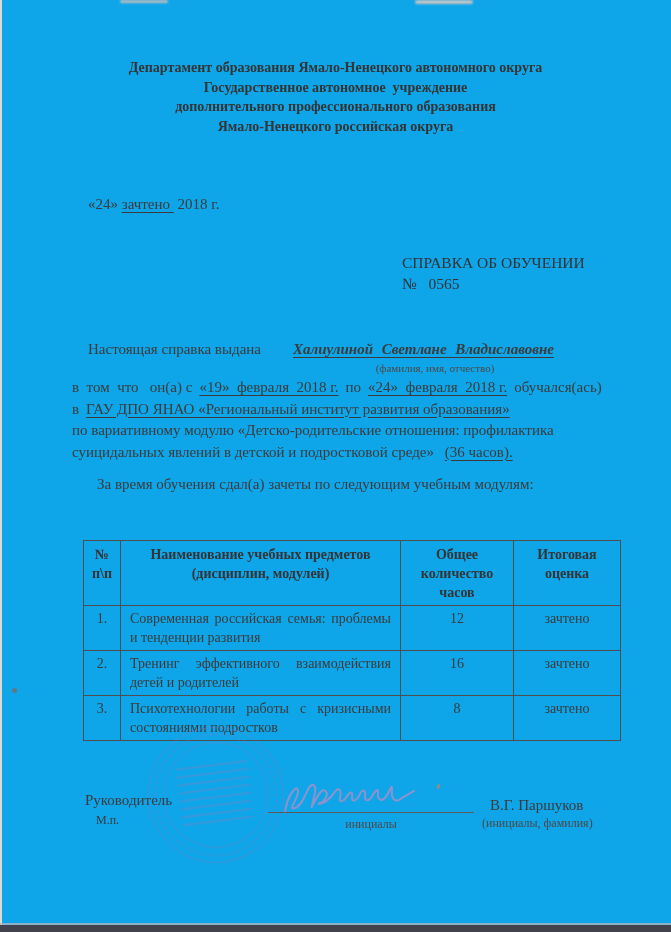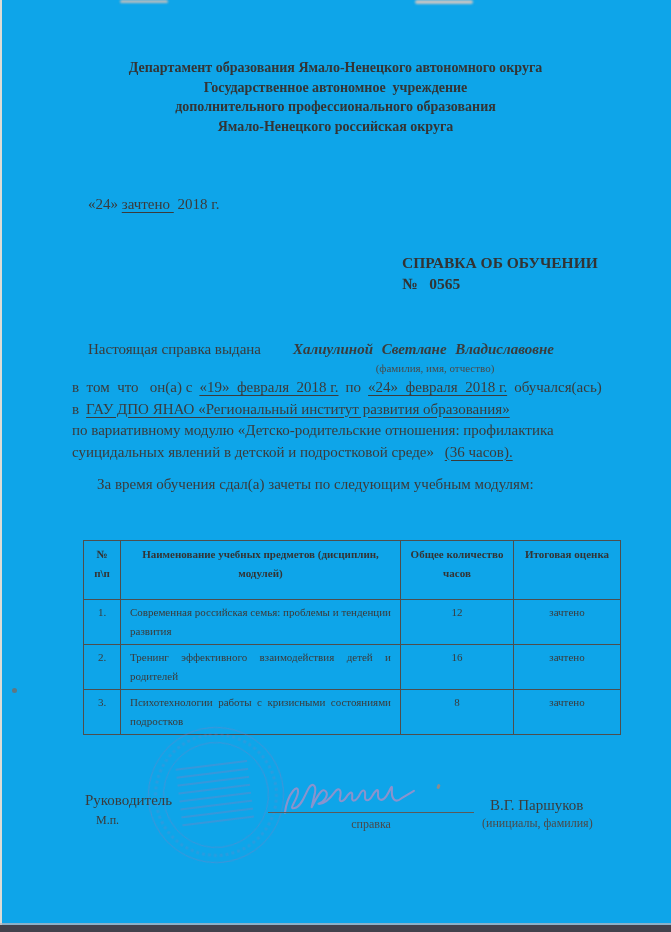--- a/index.html
+++ b/index.html
@@ -15,40 +15,40 @@
   
   .header{top:58px; left:40px; width:591px; text-align:center;
           font-weight:bold; font-size:14px; line-height:19.5px; color:#343434;}
   .hdr-main{font-size:15px; letter-spacing:.2px;}
 
   
   .date-line{top:196px; left:88px; font-size:15px;}
   .u{ text-decoration:underline; text-underline-offset:3px; }
 
   
-  .title-block{top:252px; left:402px; font-weight:bold; font-size:15.5px;
+  .title-block{top:252px; left:402px; font-weight:normal; font-size:15.5px;
                line-height:21px; color:#333;}
 
   
   .recipient-line{top:341px; left:88px; font-size:15px; width:560px;}
   .recipient-name{font-weight:bold; font-style:italic; word-spacing:5px;
-                  margin-left:32px; text-underline-offset:3px;}
+                  margin-left:32px; text-decoration:underline; text-underline-offset:3px;}
   .name-caption{top:362px; left:300px; width:270px; text-align:center;
                 font-size:11px; color:#4a4a4a;}
 
   
   .body-block{top:377px; left:72px; width:560px; font-size:15px; line-height:21.5px;}
   .body-line span{display:inline;}
   .gap-r{margin-right:7px;}
   .body-indent{top:476px; left:97px; font-size:15px;}
 
   
   .cert-table{top:540px; left:83px;}
   table{border-collapse:collapse; table-layout:fixed; width:537px;
-        font-size:11px; color:#3b3b3b;}
+        font-size:14px; color:#3b3b3b;}
   col.c0{width:37px;} col.c1{width:280px;} col.c2{width:113px;} col.c3{width:107px;}
   th,td{border:1.2px solid #4e4e4e; vertical-align:top; padding:3px 6px; overflow:hidden;}
   th{font-weight:bold; text-align:center; height:51px; line-height:19px; padding-top:4px; color:#343434;}
   td{height:32px; line-height:19px;}
   td.cell-num{text-align:center;}
   td.cell-subject{text-align:justify; text-align-last:left; padding-left:9px; padding-right:9px;}
   td.cell-hours, td.cell-grade{text-align:center;}
 
   
   .leader-label{top:792px; left:85px; font-size:15px;}
@@ -173,19 +173,19 @@
              C47,32 53,25 57,20 C61,15 64,18 62,25 C60,31 64,31 68,26
              C72,21 75,19 74,26 C73,31 77,31 81,25 C84,19 88,18 87,25
              C86,31 90,32 94,26 C97,21 101,17 100,24 C99,30 103,33 108,27
              C112,22 115,13 114,21 C113,29 116,35 123,30 L136,23" fill="none" stroke="#a08fc8" stroke-width="2.1" stroke-linecap="round" stroke-linejoin="round" opacity="0.85"></path>
   </svg>
   <div class="abs sig-dot"></div>
 
   <div class="abs leader-label pre">Руководитель</div>
   <div class="abs seal-label pre">М.п.</div>
   <div class="abs sig-line"></div>
-  <div class="abs sig-caption pre">справка</div>
+  <div class="abs sig-caption pre">инициалы</div>
   <div class="abs head-name pre">В.Г. Паршуков</div>
   <div class="abs head-name-caption pre">(инициалы, фамилия)</div>
 
   <div class="abs bottom-line"></div>
   <div class="abs bottom-bar"></div>
 </div>
 
 </body></html>

